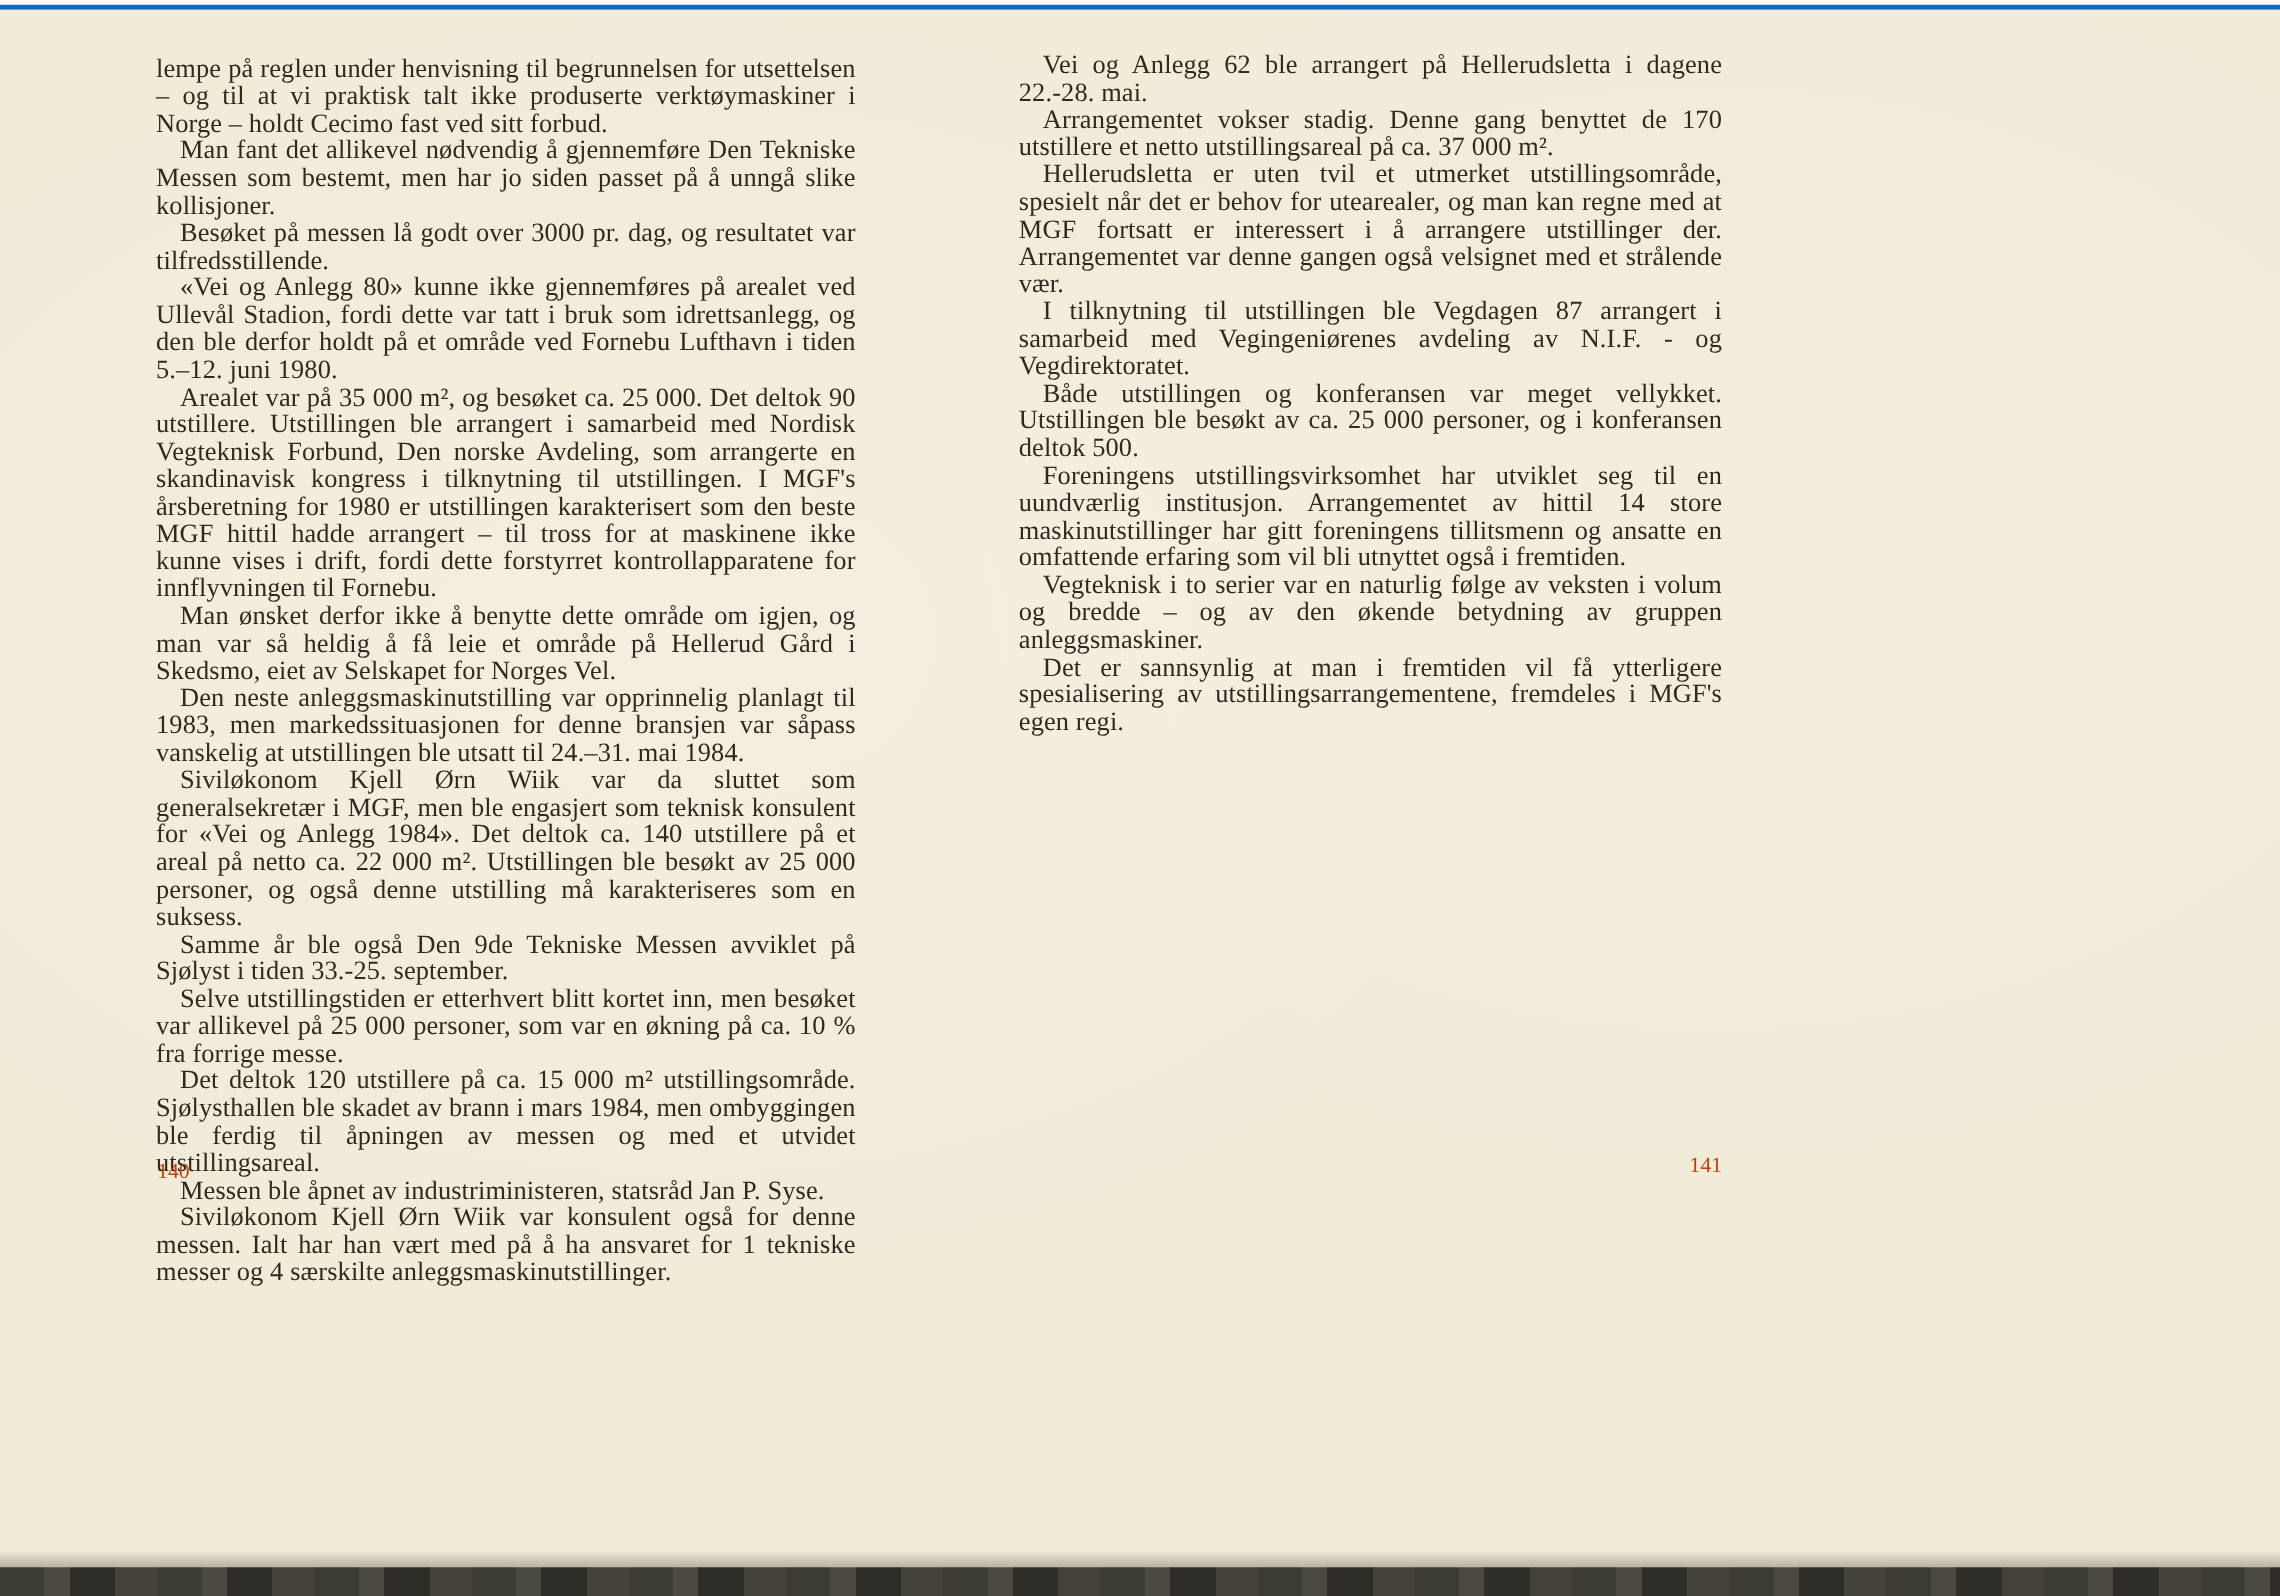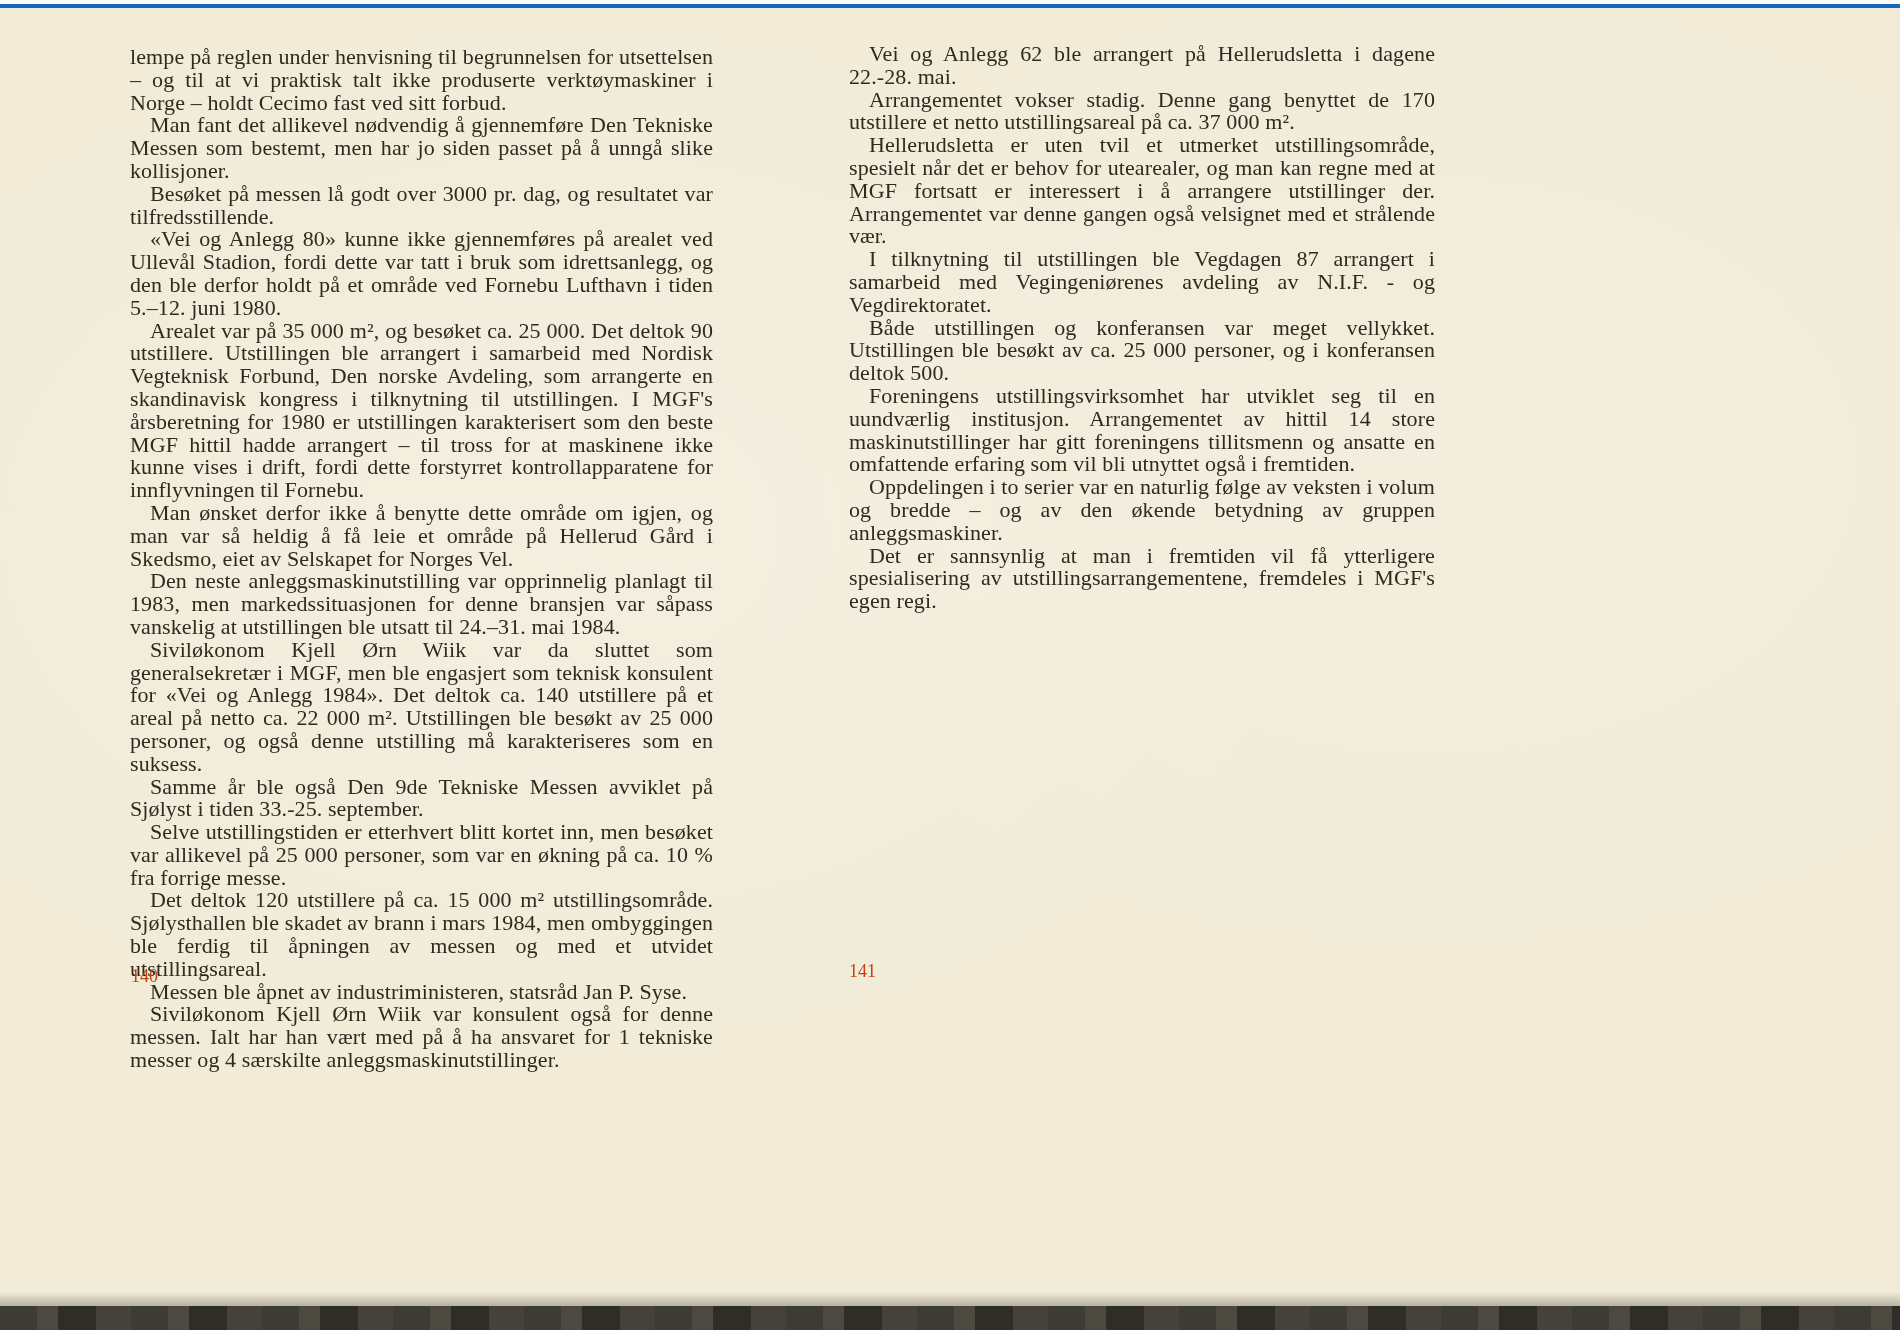--- a/index.html
+++ b/index.html
@@ -66,20 +66,21 @@
     color: #c2410c;
   }
   #page-number-left {
     left: 131px;
     top: 966px;
   }
   #page-number-right {
     left: 849px;
     top: 961px;
     width: 586px;
+    text-align: right;
   }
   .bottom-shadow {
     position: absolute;
     left: 0;
     top: 1292px;
     width: 1900px;
     height: 14px;
     background: linear-gradient(#f1ebd8, #b7b2a1);
   }
   .bottom-dark-band {
@@ -120,21 +121,21 @@
     <p class="indent">Siviløkonom Kjell Ørn Wiik var konsulent også for denne messen. Ialt har han vært med på å ha ansvaret for 1 tekniske messer og 4 særskilte anleggsmaskinutstillinger.</p>
   </div>
 
 <div id="right-column" class="text-column">
     <p class="indent">Vei og Anlegg 62 ble arrangert på Hellerudsletta i dagene 22.-28. mai.</p>
     <p class="indent">Arrangementet vokser stadig. Denne gang benyttet de 170 utstillere et netto utstillingsareal på ca. 37 000 m².</p>
     <p class="indent">Hellerudsletta er uten tvil et utmerket utstillingsområde, spesielt når det er behov for utearealer, og man kan regne med at MGF fortsatt er interessert i å arrangere utstillinger der. Arrangementet var denne gangen også velsignet med et strålende vær.</p>
     <p class="indent">I tilknytning til utstillingen ble Vegdagen 87 arrangert i samarbeid med Vegingeniørenes avdeling av N.I.F. - og Vegdirektoratet.</p>
     <p class="indent">Både utstillingen og konferansen var meget vellykket. Utstillingen ble besøkt av ca. 25 000 personer, og i konferansen deltok 500.</p>
     <p class="indent">Foreningens utstillingsvirksomhet har utviklet seg til en uundværlig institusjon. Arrangementet av hittil 14 store maskinutstillinger har gitt foreningens tillitsmenn og ansatte en omfattende erfaring som vil bli utnyttet også i fremtiden.</p>
-    <p class="indent">Oppdelingen i to serier var en naturlig følge av veksten i volum og bredde – og av den økende betydning av gruppen anleggsmaskiner.</p>
+    <p class="indent">Vegteknisk i to serier var en naturlig følge av veksten i volum og bredde – og av den økende betydning av gruppen anleggsmaskiner.</p>
     <p class="indent">Det er sannsynlig at man i fremtiden vil få ytterligere spesialisering av utstillingsarrangementene, fremdeles i MGF's egen regi.</p>
   </div>
 
 <div id="page-number-left" class="page-number">140</div>
 
 <div id="page-number-right" class="page-number">141</div>
 
 <div class="bottom-shadow"></div>
 <div class="bottom-dark-band"></div>
 

